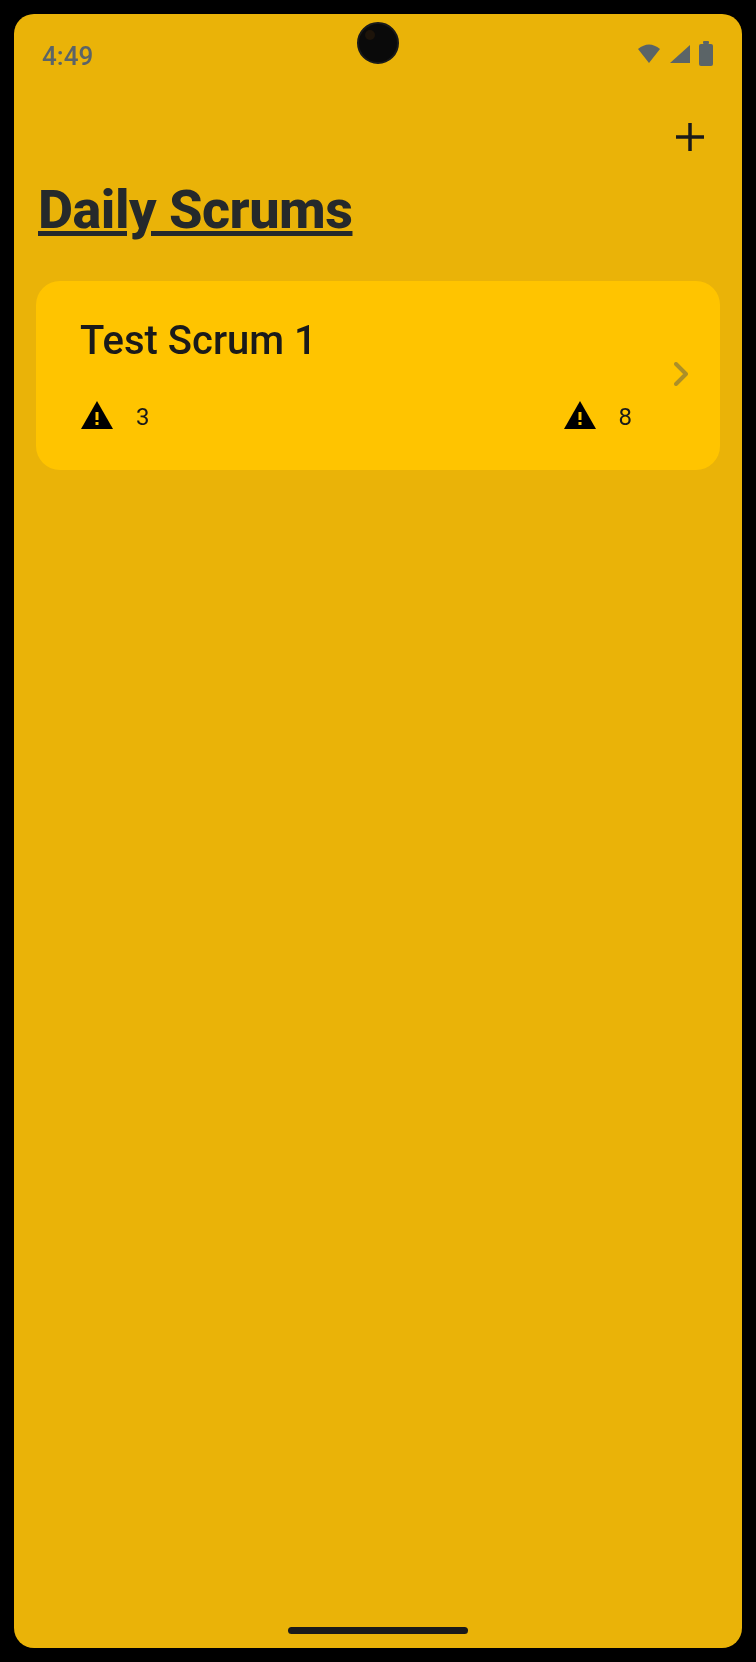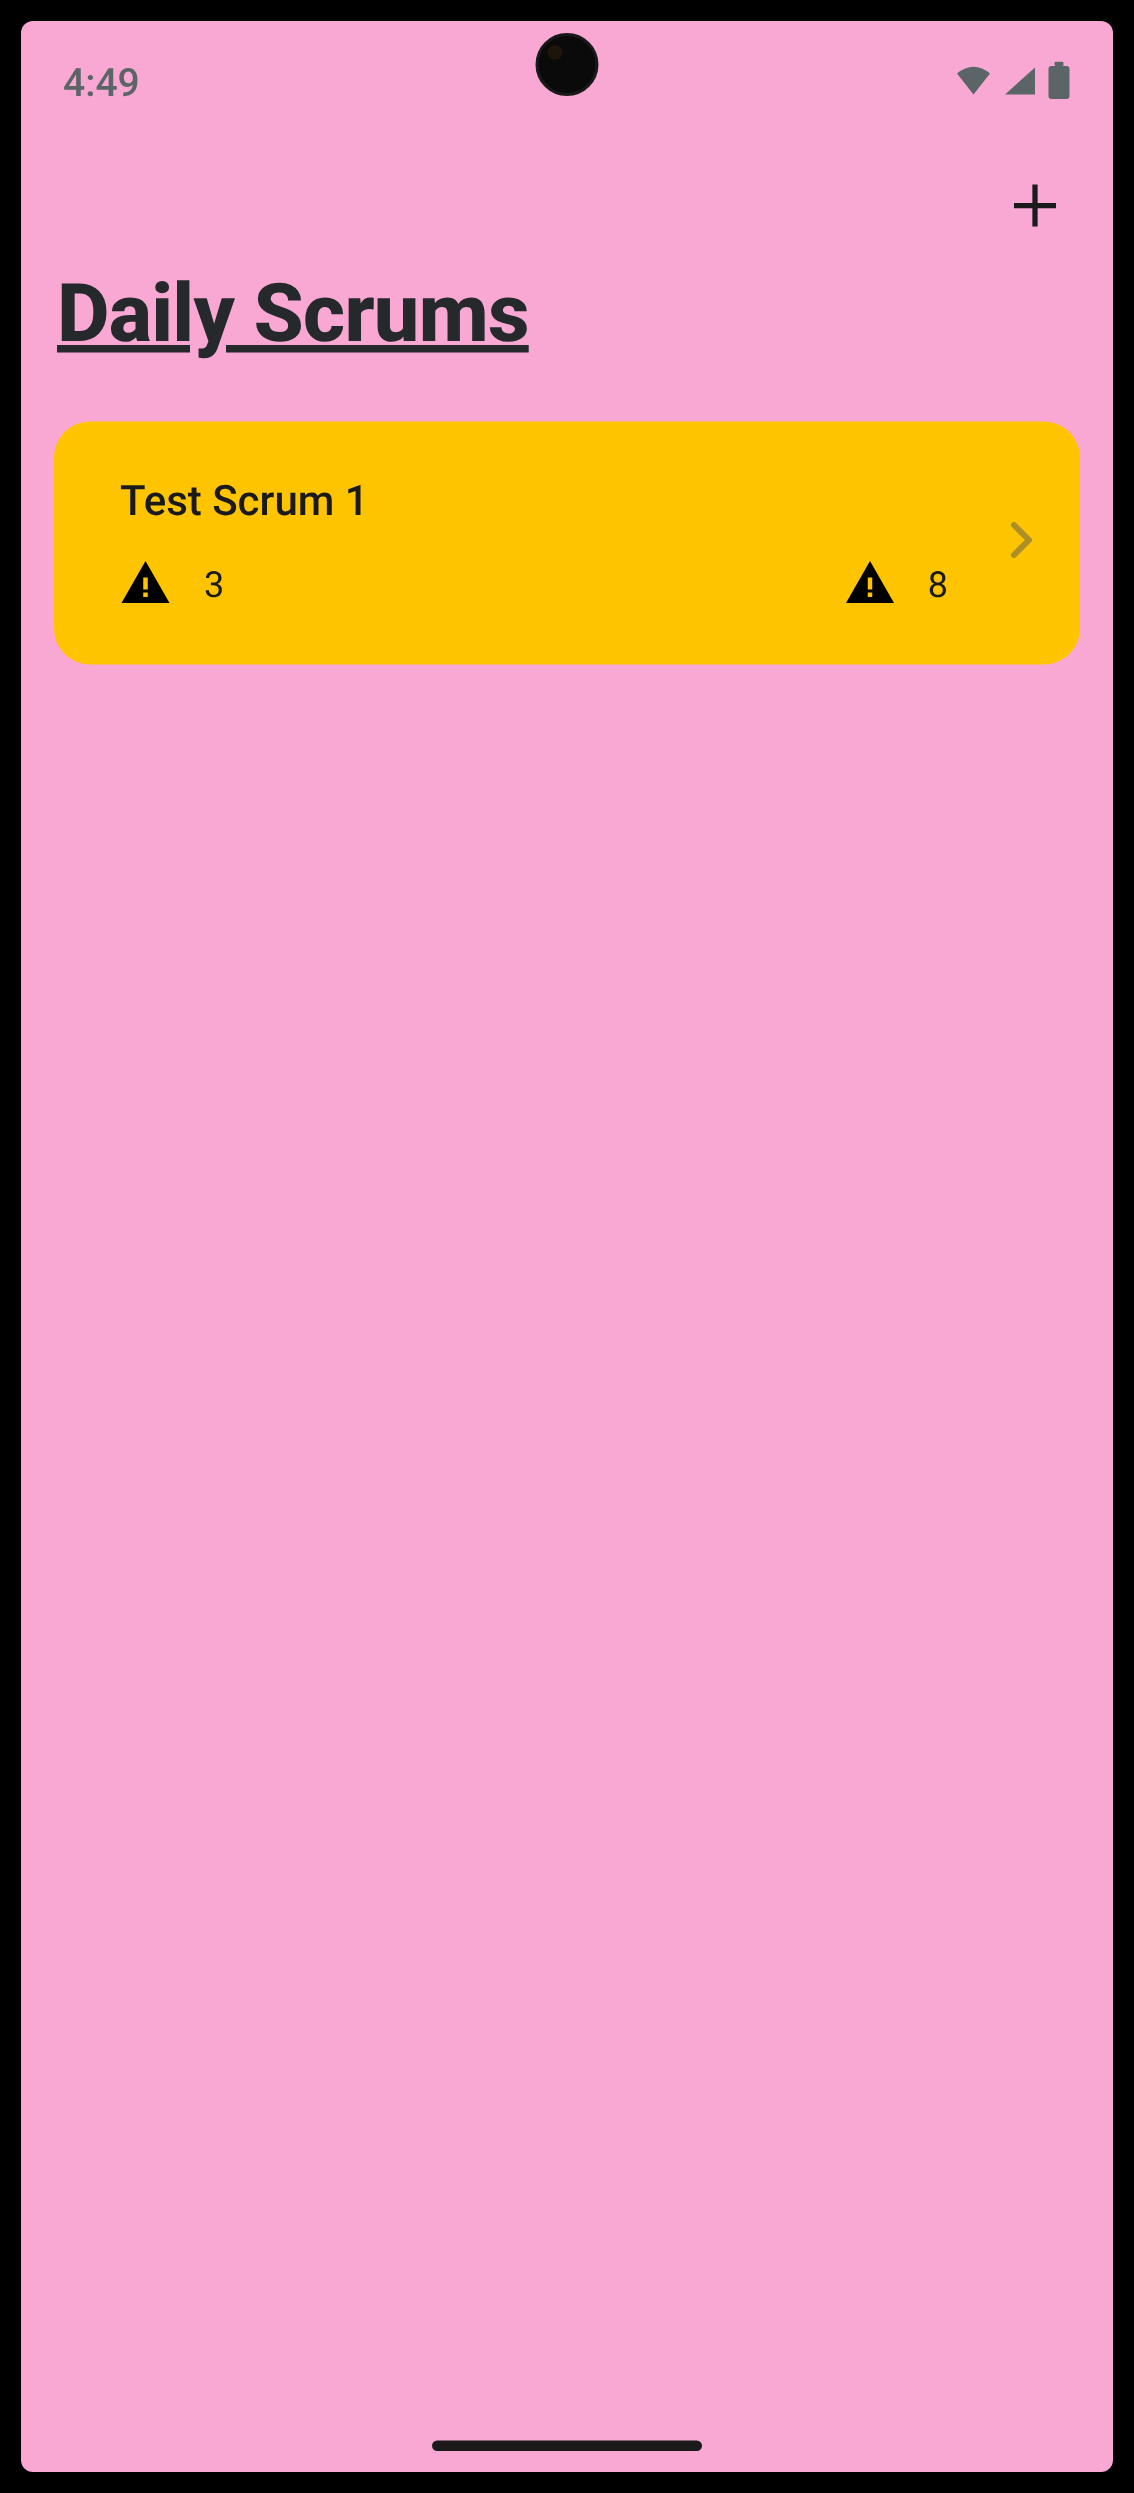--- a/index.html
+++ b/index.html
@@ -21,22 +21,22 @@
       height: 1662px;
       background: #000;
       border-radius: 48px;
       padding: 14px;
       position: relative;
     }
     
     .screen {
       width: 100%;
       height: 100%;
-      background: #f9a8d4;
-      border-radius: 8px;
+      background: #eab308;
+      border-radius: 20px;
       position: relative;
       overflow: hidden;
     }
     
     .camera-notch {
       position: absolute;
       top: 22px;
       left: 50%;
       transform: translateX(-50%);
       width: 42px;
@@ -120,24 +120,24 @@
       display: flex;
       align-items: center;
       cursor: pointer;
     }
     
     .scrum-card-body {
       flex: 1;
     }
     
     .scrum-title {
-      font-size: 28px;
+      font-size: 40px;
       font-weight: 500;
       color: #1a1a1a;
-      margin-bottom: 23px;
+      margin-bottom: 36px;
     }
     
     .scrum-stats {
       display: flex;
       justify-content: space-between;
       align-items: center;
       padding-right: 40px;
     }
     
     .stat-group {

